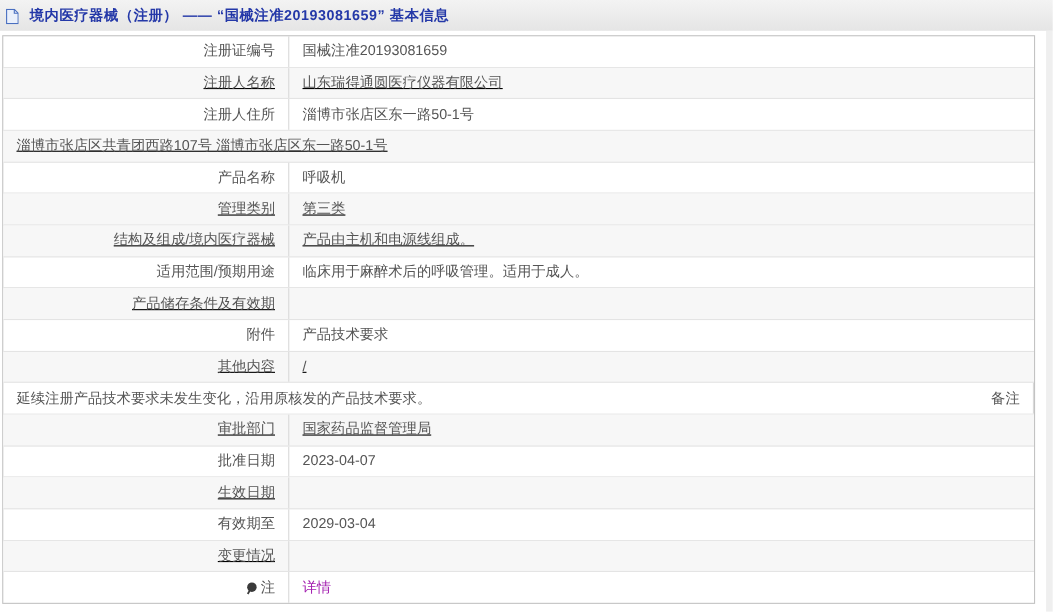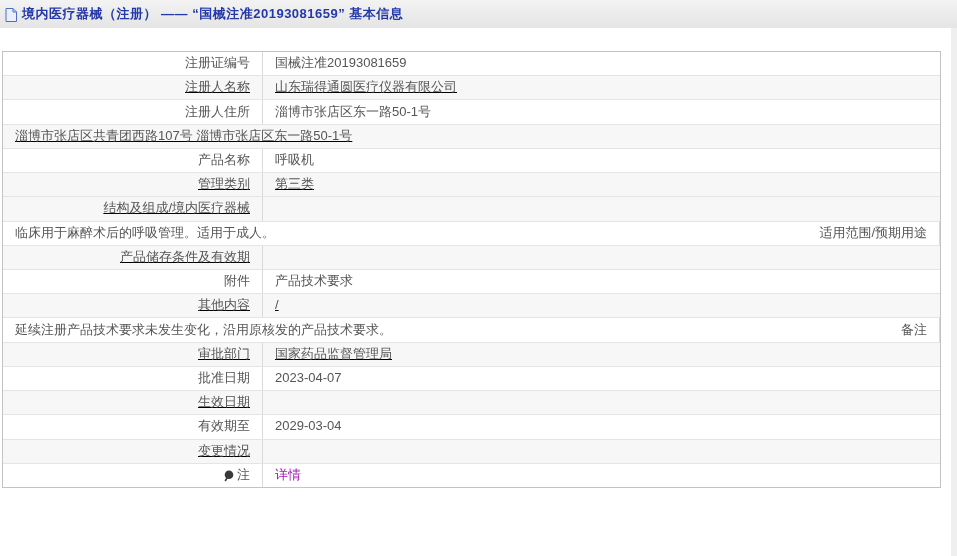--- a/index.html
+++ b/index.html
@@ -15,28 +15,28 @@
     width:957px; height:28px;
     background:linear-gradient(#f3f3f3,#e5e5e5);
     display:flex; align-items:center;
     padding-left:5px;
   }
   .doc-icon { display:inline-flex; margin-top:1px; }
   .page-title {
     color:#2438a8;
     font-weight:bold;
     font-size:13px;
-    margin-left:5px;
+    margin-left:10px;
     letter-spacing:0.5px;
     white-space:nowrap;
     text-align:right;
   }
   .info-table {
-    position:absolute; top:51px; left:2px;
-    width:939px; height:437px;
+    position:absolute; top:32px; left:2px;
+    width:939px; height:517px;
     border:1px solid #c3c3c3;
     background:#ffffff;
     display:flex; flex-direction:column;
   }
   .row { flex:1; display:flex; border-bottom:1px solid #e4e4e4; }
   .row:last-child { border-bottom:none; }
   .row.alt { background:#f7f7f7;text-decoration:underline; }
   .cell {
     display:flex; align-items:center;
     font-size:13px; color:#555555;
@@ -101,26 +101,27 @@
     <div class="row alt">
     <div class="cell label">
         <span>管理类别</span>
       </div>
     <div class="cell value">第三类</div>
   </div>
     <div class="row alt">
     <div class="cell label">
         <span>结构及组成/境内医疗器械</span>
       </div>
+    <div class="cell value">产品由主机和电源线组成。</div>
   </div>
     <div class="row">
-    <div class="cell value">临床用于麻醉术后的呼吸管理。适用于成人。</div>
     <div class="cell label">
         <span>适用范围/预期用途</span>
       </div>
+    <div class="cell value">临床用于麻醉术后的呼吸管理。适用于成人。</div>
   </div>
     <div class="row alt">
     <div class="cell label">
         <span>产品储存条件及有效期</span>
       </div>
     <div class="cell value"></div>
   </div>
     <div class="row">
     <div class="cell label">
         <span>附件</span>

